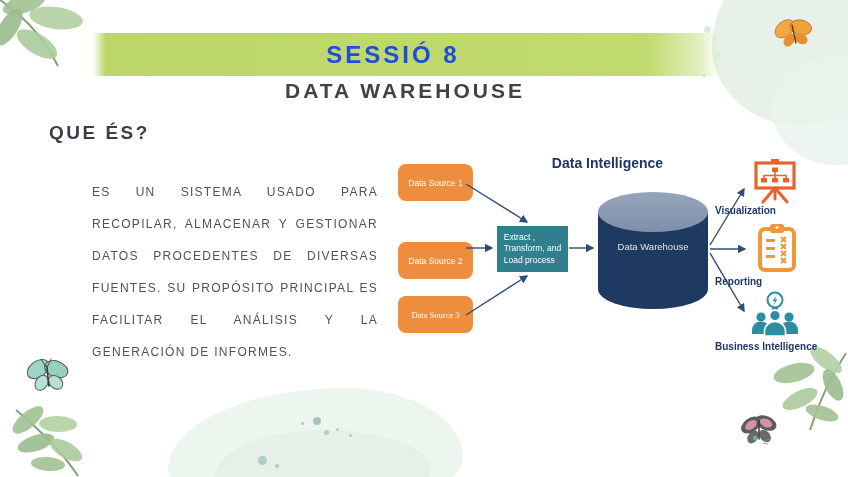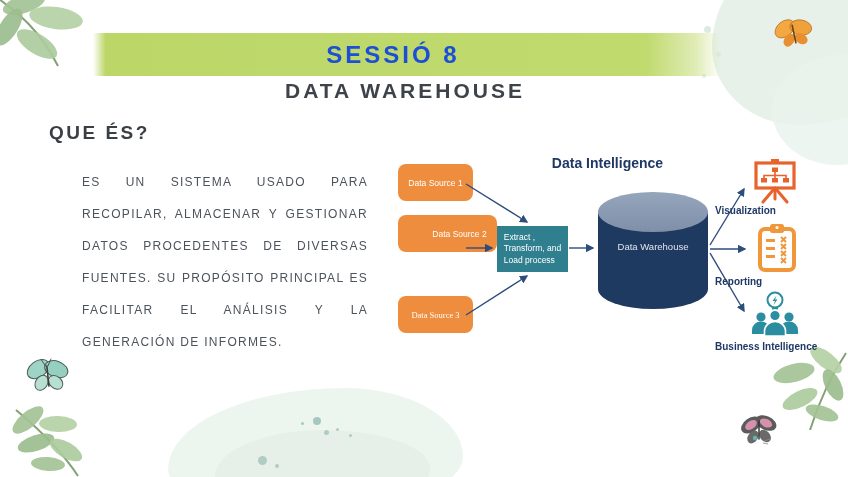--- a/index.html
+++ b/index.html
@@ -24,35 +24,35 @@
     left:0; top:79px; width:810px; text-align:center;
     font-size:21px; letter-spacing:3px; color:#3e434a; font-weight:bold;
   }
 
   
   .heading{
     left:49px; top:122px; font-size:19px; letter-spacing:2.5px;
     color:#3a3f46; font-weight:bold;
   }
   .body-text{
-    left:74px; top:158px; width:286px; margin:8px;
+    left:74px; top:158px; width:286px; margin:18px;
     font-size:12px; line-height:32px; letter-spacing:1.3px;
     color:#4d535b; text-align:justify; text-align-last:left;
   }
 
   
   .dw-title{
     left:535px; top:155px; width:145px; text-align:center;
     font-size:14px; font-weight:bold; color:#1f3864;
   }
   .src-box{
     left:398px; width:75px; height:37px; background:#ee8d3d; border-radius:8px;
     color:#fff; font-size:8.5px; display:flex; align-items:center; justify-content:center;
   }
-  .src-1{top:164px;} .src-2{top:215px;padding-left:24px;} .src-3{top:296px;font-family:Liberation Serif, serif;}
+  .src-1{top:164px;} .src-2{top:242px;} .src-3{top:296px;font-family:Liberation Serif, serif;}
   .etl-box{
     left:497px; top:226px; width:71px; height:46px; background:#2f7f8f;
     color:#fff; font-size:8.5px; line-height:1.3; display:flex; align-items:center;
     justify-content:center; white-space:pre-line;
   }
   .cylinder{left:598px; top:192px; width:110px; height:117px;}
   .cyl-body{position:absolute; top:20px; left:0; width:110px; height:77px; background:#1f3a60;}
   .cyl-bottom{position:absolute; bottom:0; left:0; width:110px; height:40px; border-radius:50%; background:#1f3a60;}
   .cyl-top{position:absolute; top:0; left:0; width:110px; height:40px; border-radius:50%;
     background:linear-gradient(180deg,#95a5bc 0%, #7e8fa8 100%); }

